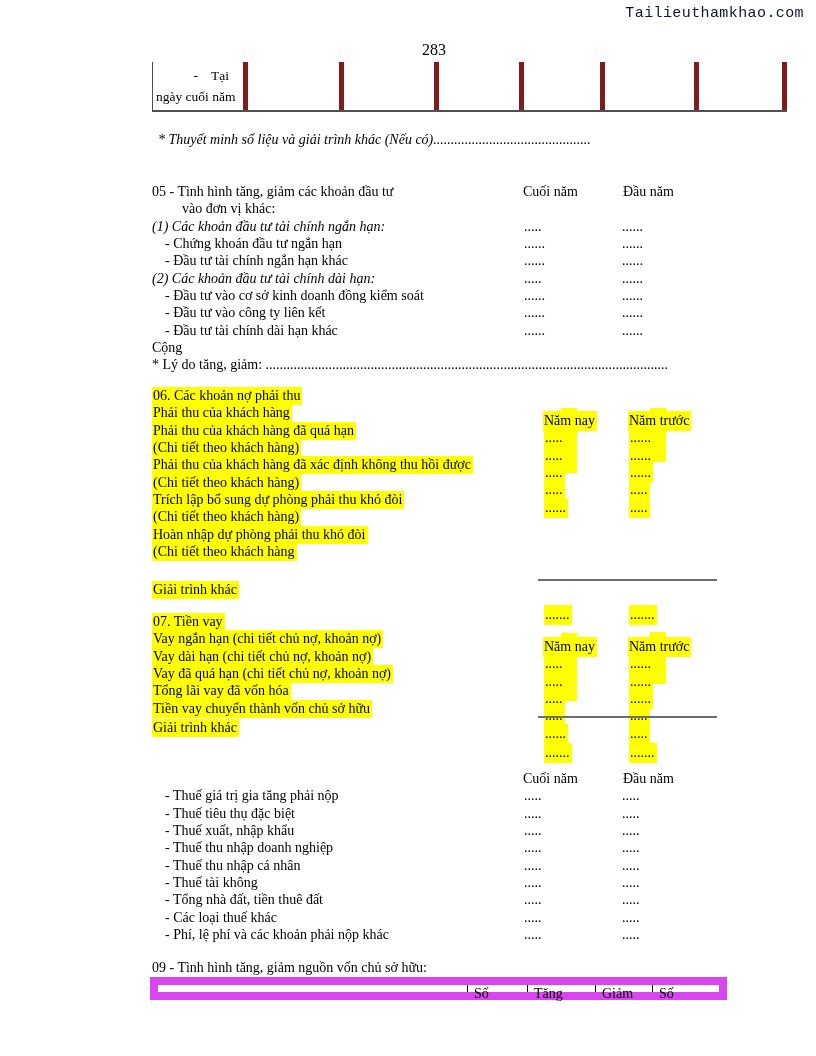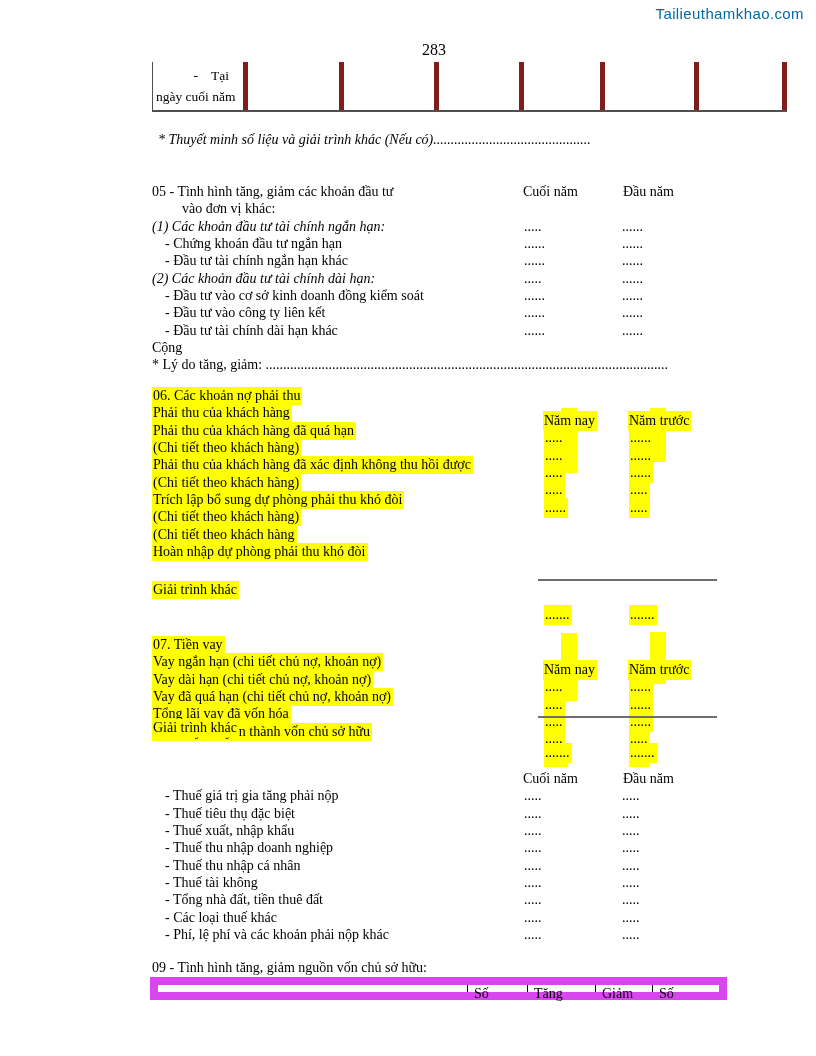--- a/index.html
+++ b/index.html
@@ -1,20 +1,20 @@
 <!DOCTYPE html>
 <html><head>
 <meta charset="utf-8">
 <style>
   html,body{margin:0;padding:0;background:#fff;}
   .page{position:relative;width:816px;height:1056px;background:#ffffff;overflow:hidden;
         font-family:"Liberation Serif","DejaVu Serif",serif;font-size:14px;color:#000;}
   .watermark{position:absolute;top:5px;right:12px;
-        font-family:Liberation Sans, sans-serif;font-size:15px;
-        color:#0369a1;letter-spacing:.4px;}
+        font-family:Liberation Mono, monospace;font-size:15px;
+        color:#0f172a;letter-spacing:.4px;}
   .pageno{position:absolute;top:41px;left:26px;width:816px;text-align:center;font-size:16px;}
 
   
   .top-table{position:absolute;left:152px;top:62px;display:flex;border-bottom:2px solid #4f4f4f;}
   .top-table .cell{box-sizing:border-box;height:48px;border-right:5px solid #7f1d1d;font-size:13.5px;}
   .top-table .cell.first{border-left:1px solid #4f4f4f;}
   .tt-l1{text-align:right;padding:3px 14px 0 0;line-height:21px;word-spacing:10px;}
   .tt-l2{padding-left:3px;line-height:21px;}
 
   .note{position:absolute;left:158px;top:132px;font-style:italic;white-space:nowrap;}
@@ -91,35 +91,35 @@
       <span class="h1 hl">Năm nay</span>
       <span class="h2 hl">Năm trước</span>
     </div>
     <div class="row"><span class="hl">Phải thu của khách hàng</span><span class="v1 hl">.....</span><span class="v2 hl">......</span></div>
     <div class="row"><span class="hl">Phải thu của khách hàng đã quá hạn</span><span class="v1 hl">.....</span><span class="v2 hl">......</span></div>
     <div class="row"><span class="hl">(Chi tiết theo khách hàng)</span><span class="v1 hl">.....</span><span class="v2 hl">......</span></div>
     <div class="row"><span class="hl">Phải thu của khách hàng đã xác định không thu hồi được</span><span class="v1 hl">.....</span><span class="v2 hl">.....</span></div>
     <div class="row"><span class="hl">(Chi tiết theo khách hàng)</span><span class="v1 hl">......</span><span class="v2 hl">.....</span></div>
     <div class="row"><span class="hl">Trích lập bổ sung dự phòng phải thu khó đòi</span></div>
     <div class="row"><span class="hl">(Chi tiết theo khách hàng)</span></div>
+    <div class="row"><span class="hl">Hoàn nhập dự phòng phải thu khó đòi</span></div>
     <div class="row"><span class="hl">(Chi tiết theo khách hàng</span></div>
-    <div class="row"><span class="hl">Hoàn nhập dự phòng phải thu khó đòi</span></div>
   </div>
 
   <div class="gline" style="left:538px;top:579px;width:179px"></div>
   <div class="gt-row sec s67" style="left:152px;top:581px">
     <span class="hl">Giải trình khác</span>
     <span class="v1 hl">.......</span>
     <span class="v2 hl">.......</span>
   </div>
 
   <div class="bar" style="left:561px;top:633px;width:16px;height:68px"></div>
   <div class="bar" style="left:650px;top:632px;width:16px;height:52px"></div>
 
-  <div class="sec s67" style="top:636px">
+  <div class="sec s67" style="top:613px">
     <div class="hrow">
       <span class="hl">07. Tiền vay</span>
       <span class="h1 hl">Năm nay</span>
       <span class="h2 hl">Năm trước</span>
     </div>
     <div class="row"><span class="hl">Vay ngắn hạn (chi tiết chủ nợ, khoản nợ)</span><span class="v1 hl">.....</span><span class="v2 hl">......</span></div>
     <div class="row"><span class="hl">Vay dài hạn (chi tiết chủ nợ, khoản nợ)</span><span class="v1 hl">.....</span><span class="v2 hl">......</span></div>
     <div class="row"><span class="hl">Vay đã quá hạn (chi tiết chủ nợ, khoản nợ)</span><span class="v1 hl">.....</span><span class="v2 hl">......</span></div>
     <div class="row"><span class="hl">Tổng lãi vay đã vốn hóa</span><span class="v1 hl">.....</span><span class="v2 hl">.....</span></div>
     <div class="row"><span class="hl">Tiền vay chuyển thành vốn chủ sở hữu</span><span class="v1 hl">......</span><span class="v2 hl">.....</span></div>

